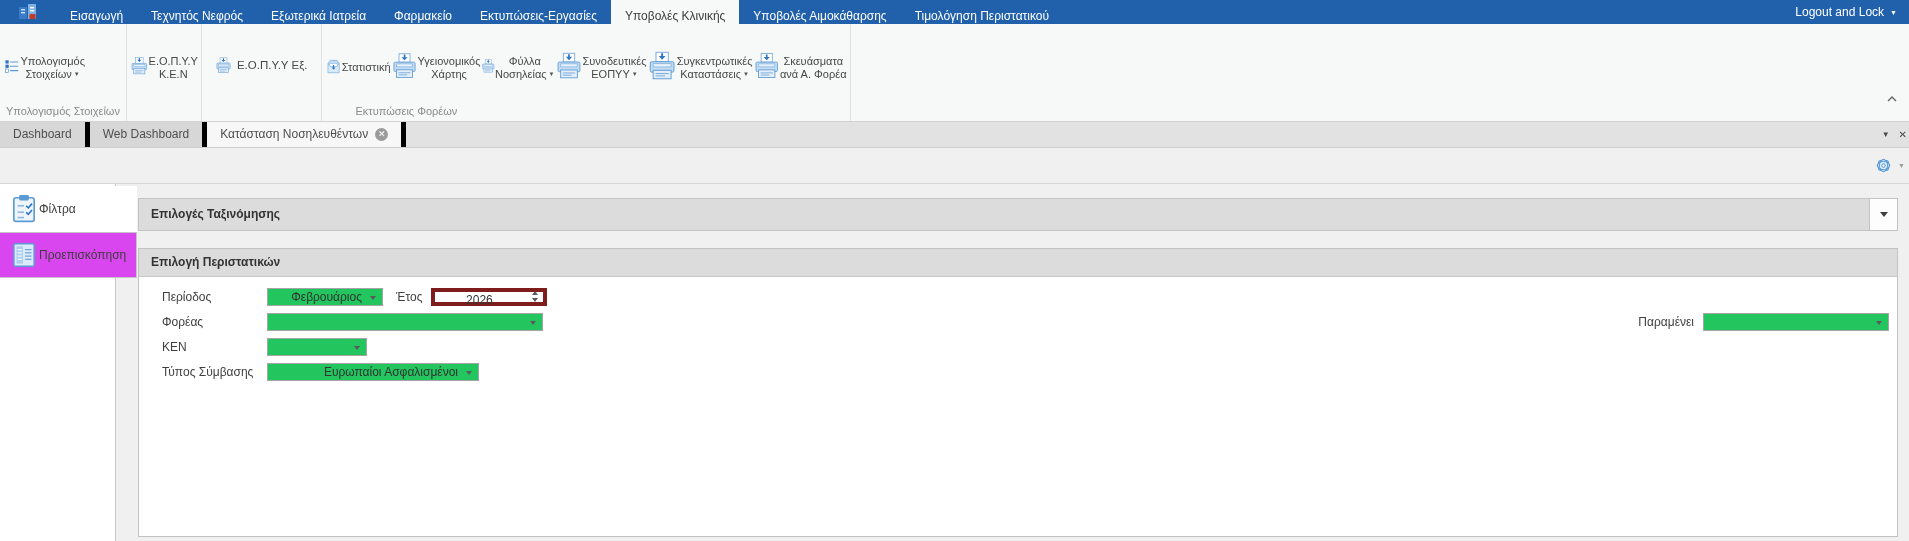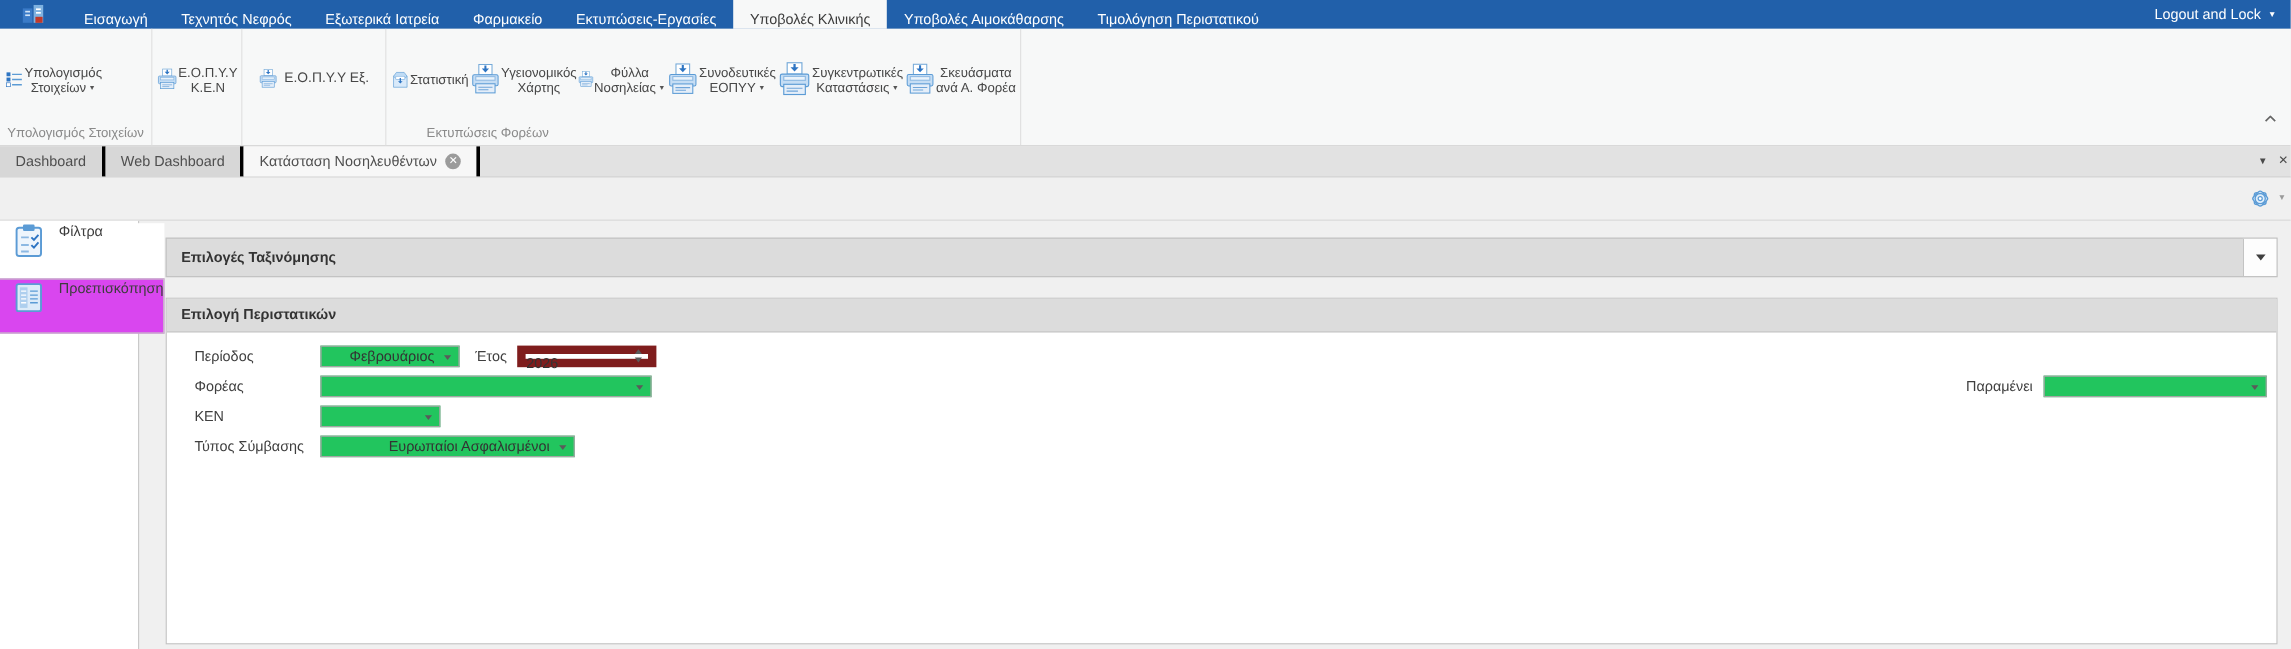--- a/index.html
+++ b/index.html
@@ -25,54 +25,54 @@
   .rbtn { display:flex; flex-direction:row; align-items:center; padding-top:5px; cursor:default; }
   .rbtn .ricon { width:32px; height:32px; display:block; margin-bottom:3px; }
   .rbtn .rlabel { font-size:11px; color:#474747; line-height:13px; text-align:center; white-space:nowrap; }
   .rlabel .arr { font-size:6px; color:#555; vertical-align:2px; margin-left:2px; }
   .rbtn-small { align-self:center; display:flex; align-items:center; gap:5px; padding:4px 10px; font-size:11.5px; color:#474747; cursor:default; }
   .rbtn-small .ricon-sm { width:17px; height:17px; display:block; }
   .ribbon-collapse { position:absolute; right:10px; top:68px; width:14px; height:14px; display:flex; align-items:center; justify-content:center; cursor:default; }
 
   
   .tabstrip { position:absolute; left:0; top:122px; width:1909px; height:26px; background:#e2e2e2; border-bottom:1px solid #cfcfcf; display:flex; font-size:12px; color:#4f4f4f; }
-  .doctab { padding:0 13px; line-height:25px; background:#d7d7d7; border-right:3px solid #000000; display:flex; align-items:center; gap:7px; white-space:nowrap; cursor:default; }
+  .doctab { padding:0 13px; line-height:25px; background:#d7d7d7; border-right:5px solid #000000; display:flex; align-items:center; gap:7px; white-space:nowrap; cursor:default; }
   .doctab.active { background:#f7f7f7; }
   .tab-close { width:13px; height:13px; border-radius:50%; background:#9b9b9b; color:#fff; font-size:9px; line-height:13px; text-align:center; cursor:pointer; }
   .tabstrip-icons { margin-left:auto; display:flex; align-items:center; gap:9px; padding-right:2px; }
   .ts-glyph { font-size:8px; color:#4a4a4a; }
   .ts-x { font-size:10px; color:#4a4a4a; }
 
   
   .gearstrip { position:absolute; left:0; top:148px; width:1909px; height:36px; background:#f0f0f0; border-bottom:1px solid #d6d6d6; display:flex; align-items:center; justify-content:flex-end; gap:6px; padding-right:4px; }
   .gear-dd { font-size:7px; color:#9a9a9a; }
 
   
   .content { position:absolute; left:0; top:184px; width:1909px; height:357px; background:#f0f0f0; }
   .sidebar-underlay { position:absolute; left:0; top:0; width:116px; height:357px; background:#fff; border-right:1px solid #c9c9c9; }
-  .side-item { position:absolute; left:0; width:137px; height:46px; display:flex; align-items:flex-start; gap:10px; padding-left:9px; font-size:12px; color:#3d3d3d; cursor:pointer; }
+  .side-item { position:absolute; left:0; width:137px; height:46px; display:flex; align-items:center; padding-left:9px; font-size:12px; color:#3d3d3d; cursor:pointer; }
   .side-item .sicon { width:30px; height:30px; flex:0 0 30px; }
   .side-item.active { top:2px; background:#ffffff; }
   .side-item.idle { top:48px; background:#d946ef; border:1px solid #c6c6c6; border-left:none; }
 
   .main { position:absolute; left:138px; top:0; right:11px; height:357px; }
   .panel-header-bar { position:absolute; left:0; right:0; top:14px; height:33px; background:#dcdcdc; border:1px solid #c3c3c3; }
   .panel-title { font-size:12px; font-weight:bold; color:#333; line-height:31px; padding-left:12px; }
   .expand-btn { position:absolute; right:0; top:0; bottom:0; width:28px; background:#fdfdfd; border-left:1px solid #c3c3c3; display:flex; align-items:center; justify-content:center; cursor:pointer; }
   .tri-down { width:0; height:0; border-left:4px solid transparent; border-right:4px solid transparent; border-top:5px solid #3f3f3f; }
 
   .panel2 { position:absolute; left:0; right:0; top:64px; bottom:4px; background:#fff; border:1px solid #c3c3c3; }
   .panel2-header { height:28px; background:#dcdcdc; border-bottom:1px solid #c9c9c9; }
   .panel2-header .panel-title { line-height:27px; }
   .form { position:relative; padding-top:7px; }
   .frow { position:relative; height:25px; display:flex; align-items:center; padding-left:23px; }
   .flabel { width:105px; font-size:12px; color:#3f3f3f; flex:0 0 105px; }
   .combo { position:relative; height:18px; background:#22c55e; border:1px solid #a5a5a5; font-size:12px; color:#333; line-height:16px; text-align:right; padding-right:20px; cursor:pointer; }
   .combo .carr { position:absolute; right:6px; top:7px; width:0; height:0; border-left:3.5px solid transparent; border-right:3.5px solid transparent; border-top:4px solid #5a5a5a; }
-  .spin { position:relative; height:18px; background:#fff; border:7px solid #7f1d1d; font-size:12px; color:#333; line-height:16px; text-align:left; padding-right:20px; }
+  .spin { position:relative; height:18px; background:#fff; border:4px solid #7f1d1d; font-size:12px; color:#333; line-height:16px; text-align:center; padding-right:20px; }
   .spin .btns { position:absolute; right:3px; top:1px; bottom:1px; width:11px; display:flex; flex-direction:column; justify-content:center; gap:3px; align-items:center; cursor:pointer; }
   .tri-up-s { width:0; height:0; border-left:3.5px solid transparent; border-right:3.5px solid transparent; border-bottom:4px solid #5a5a5a; }
   .tri-dn-s { width:0; height:0; border-left:3.5px solid transparent; border-right:3.5px solid transparent; border-top:4px solid #5a5a5a; }
   .mid-label { font-size:12px; color:#3f3f3f; margin:0 9px 0 13px; }
   .remains-wrap { position:absolute; right:8px; top:0; height:25px; display:flex; align-items:center; }
   .remains-wrap .flabel2 { font-size:12px; color:#3f3f3f; margin-right:9px; }
 </style>
 </head>
 <body>
 

